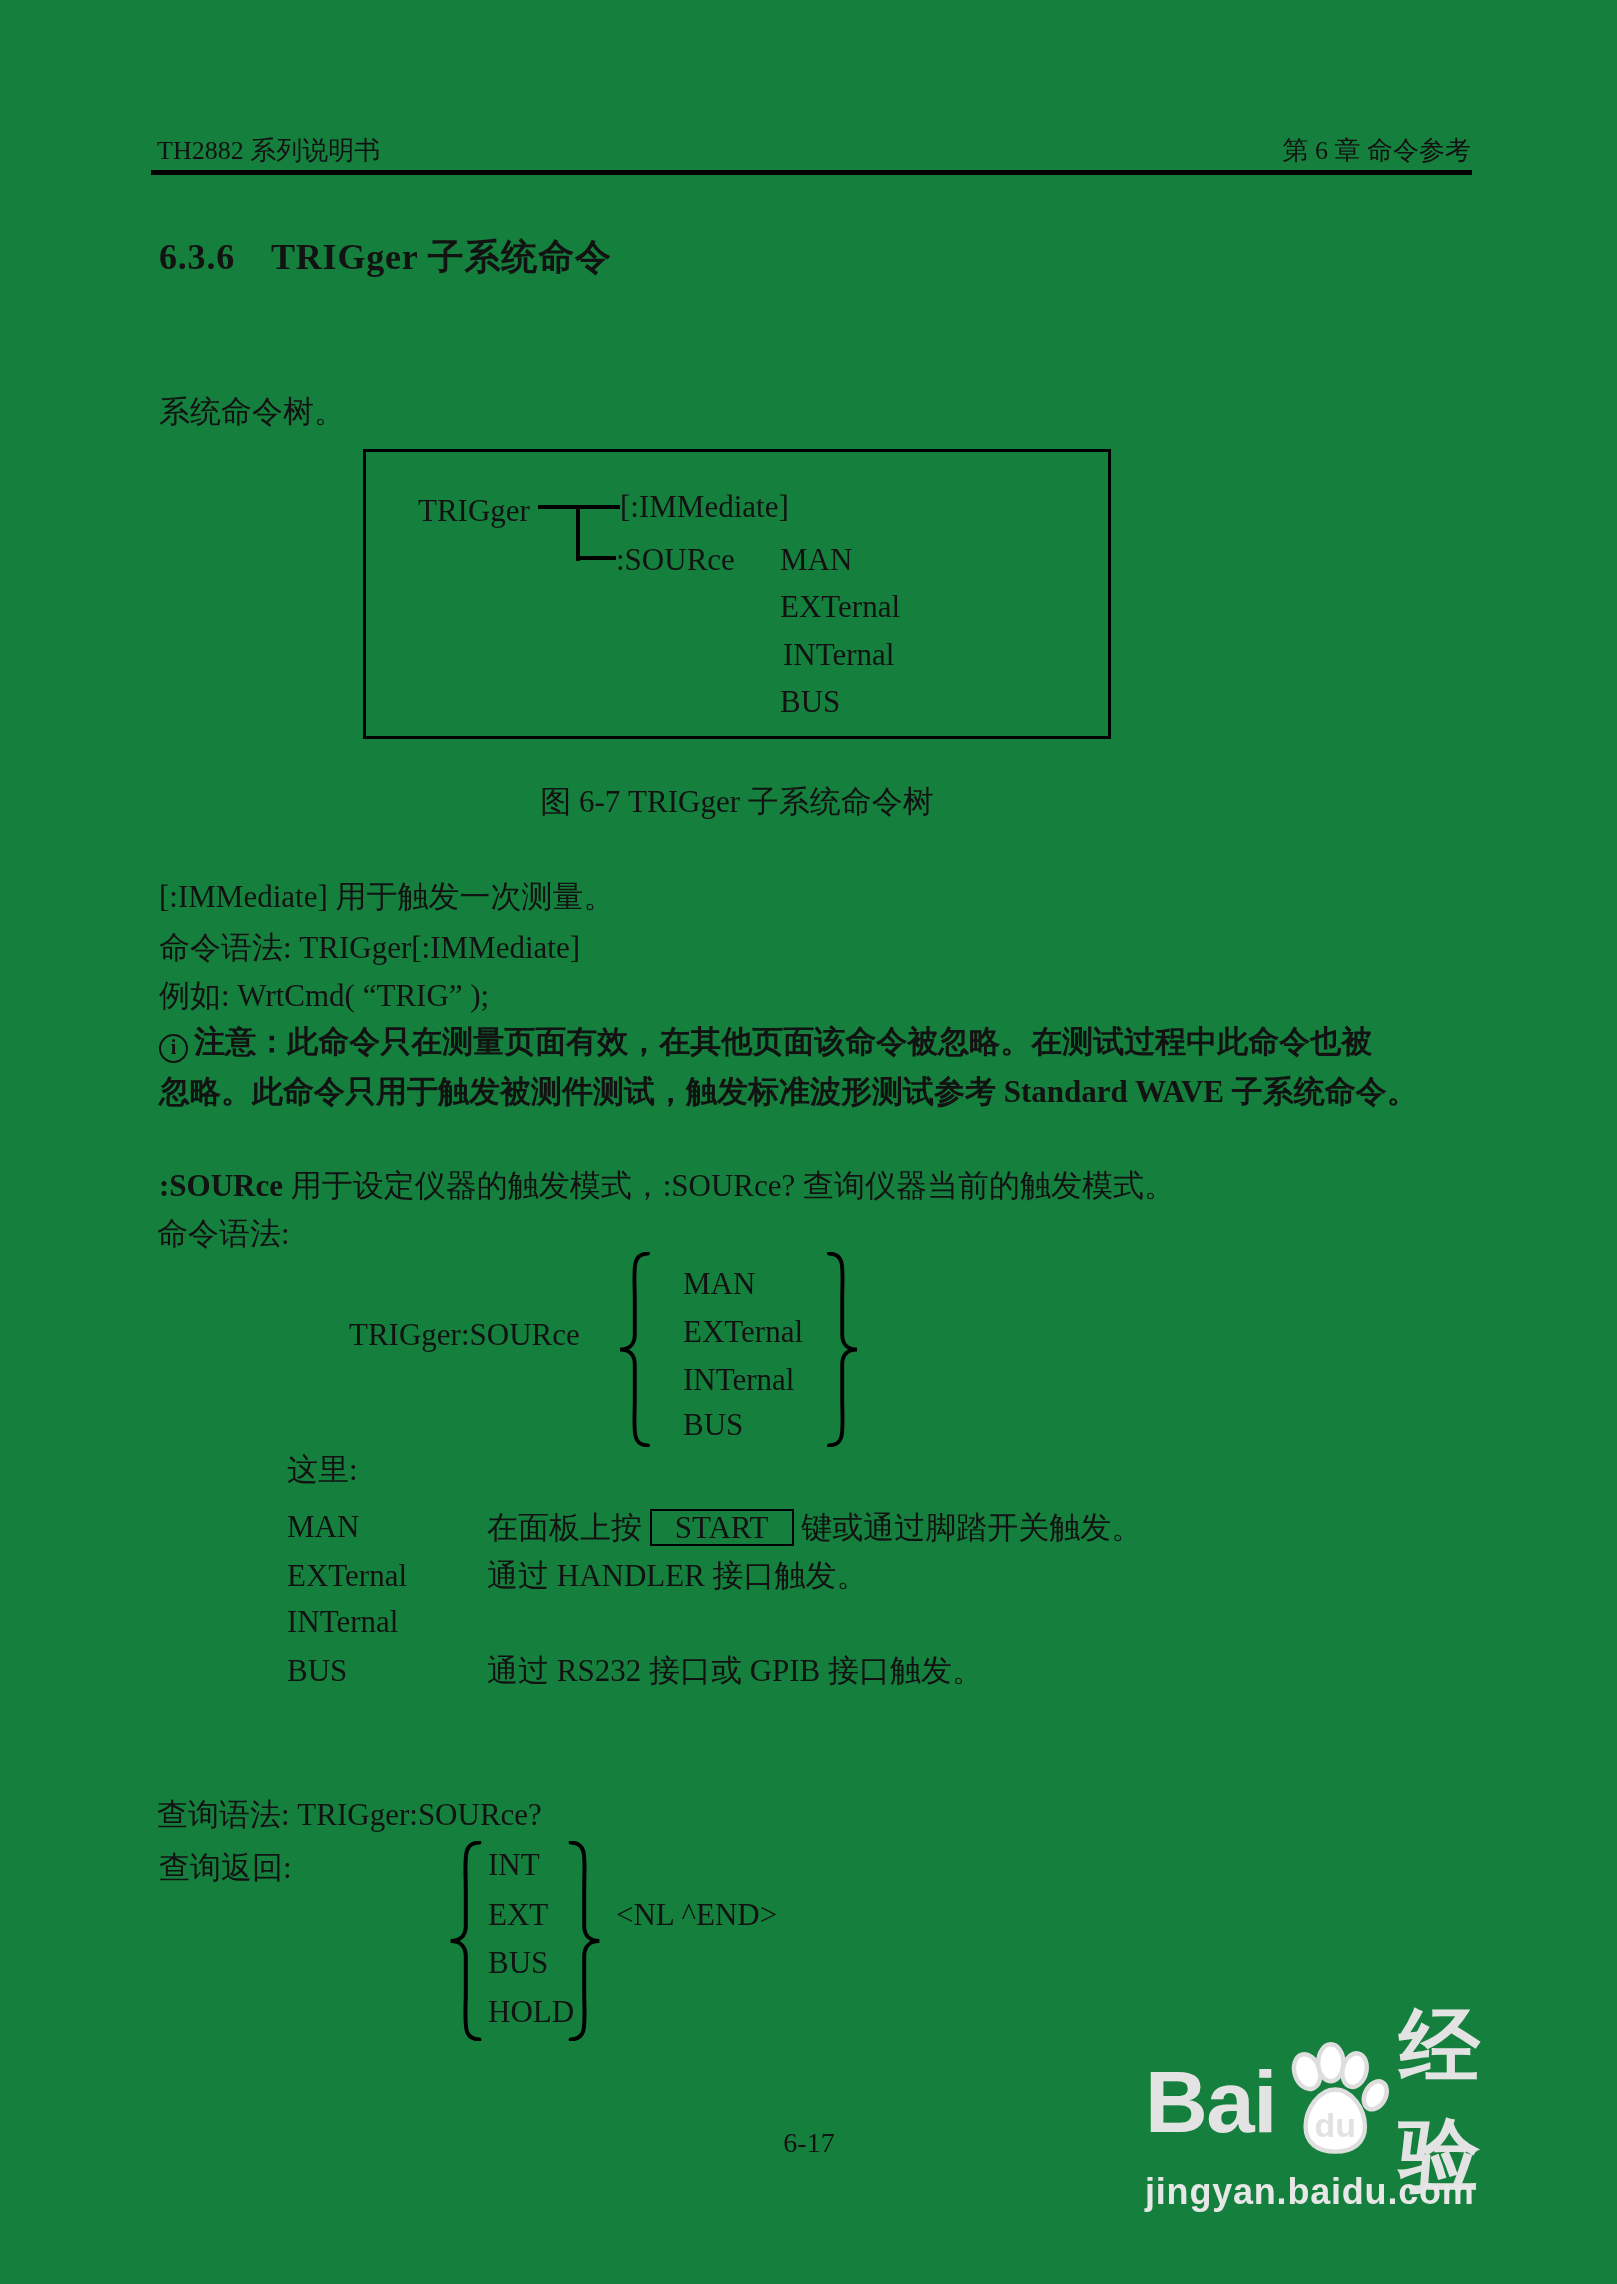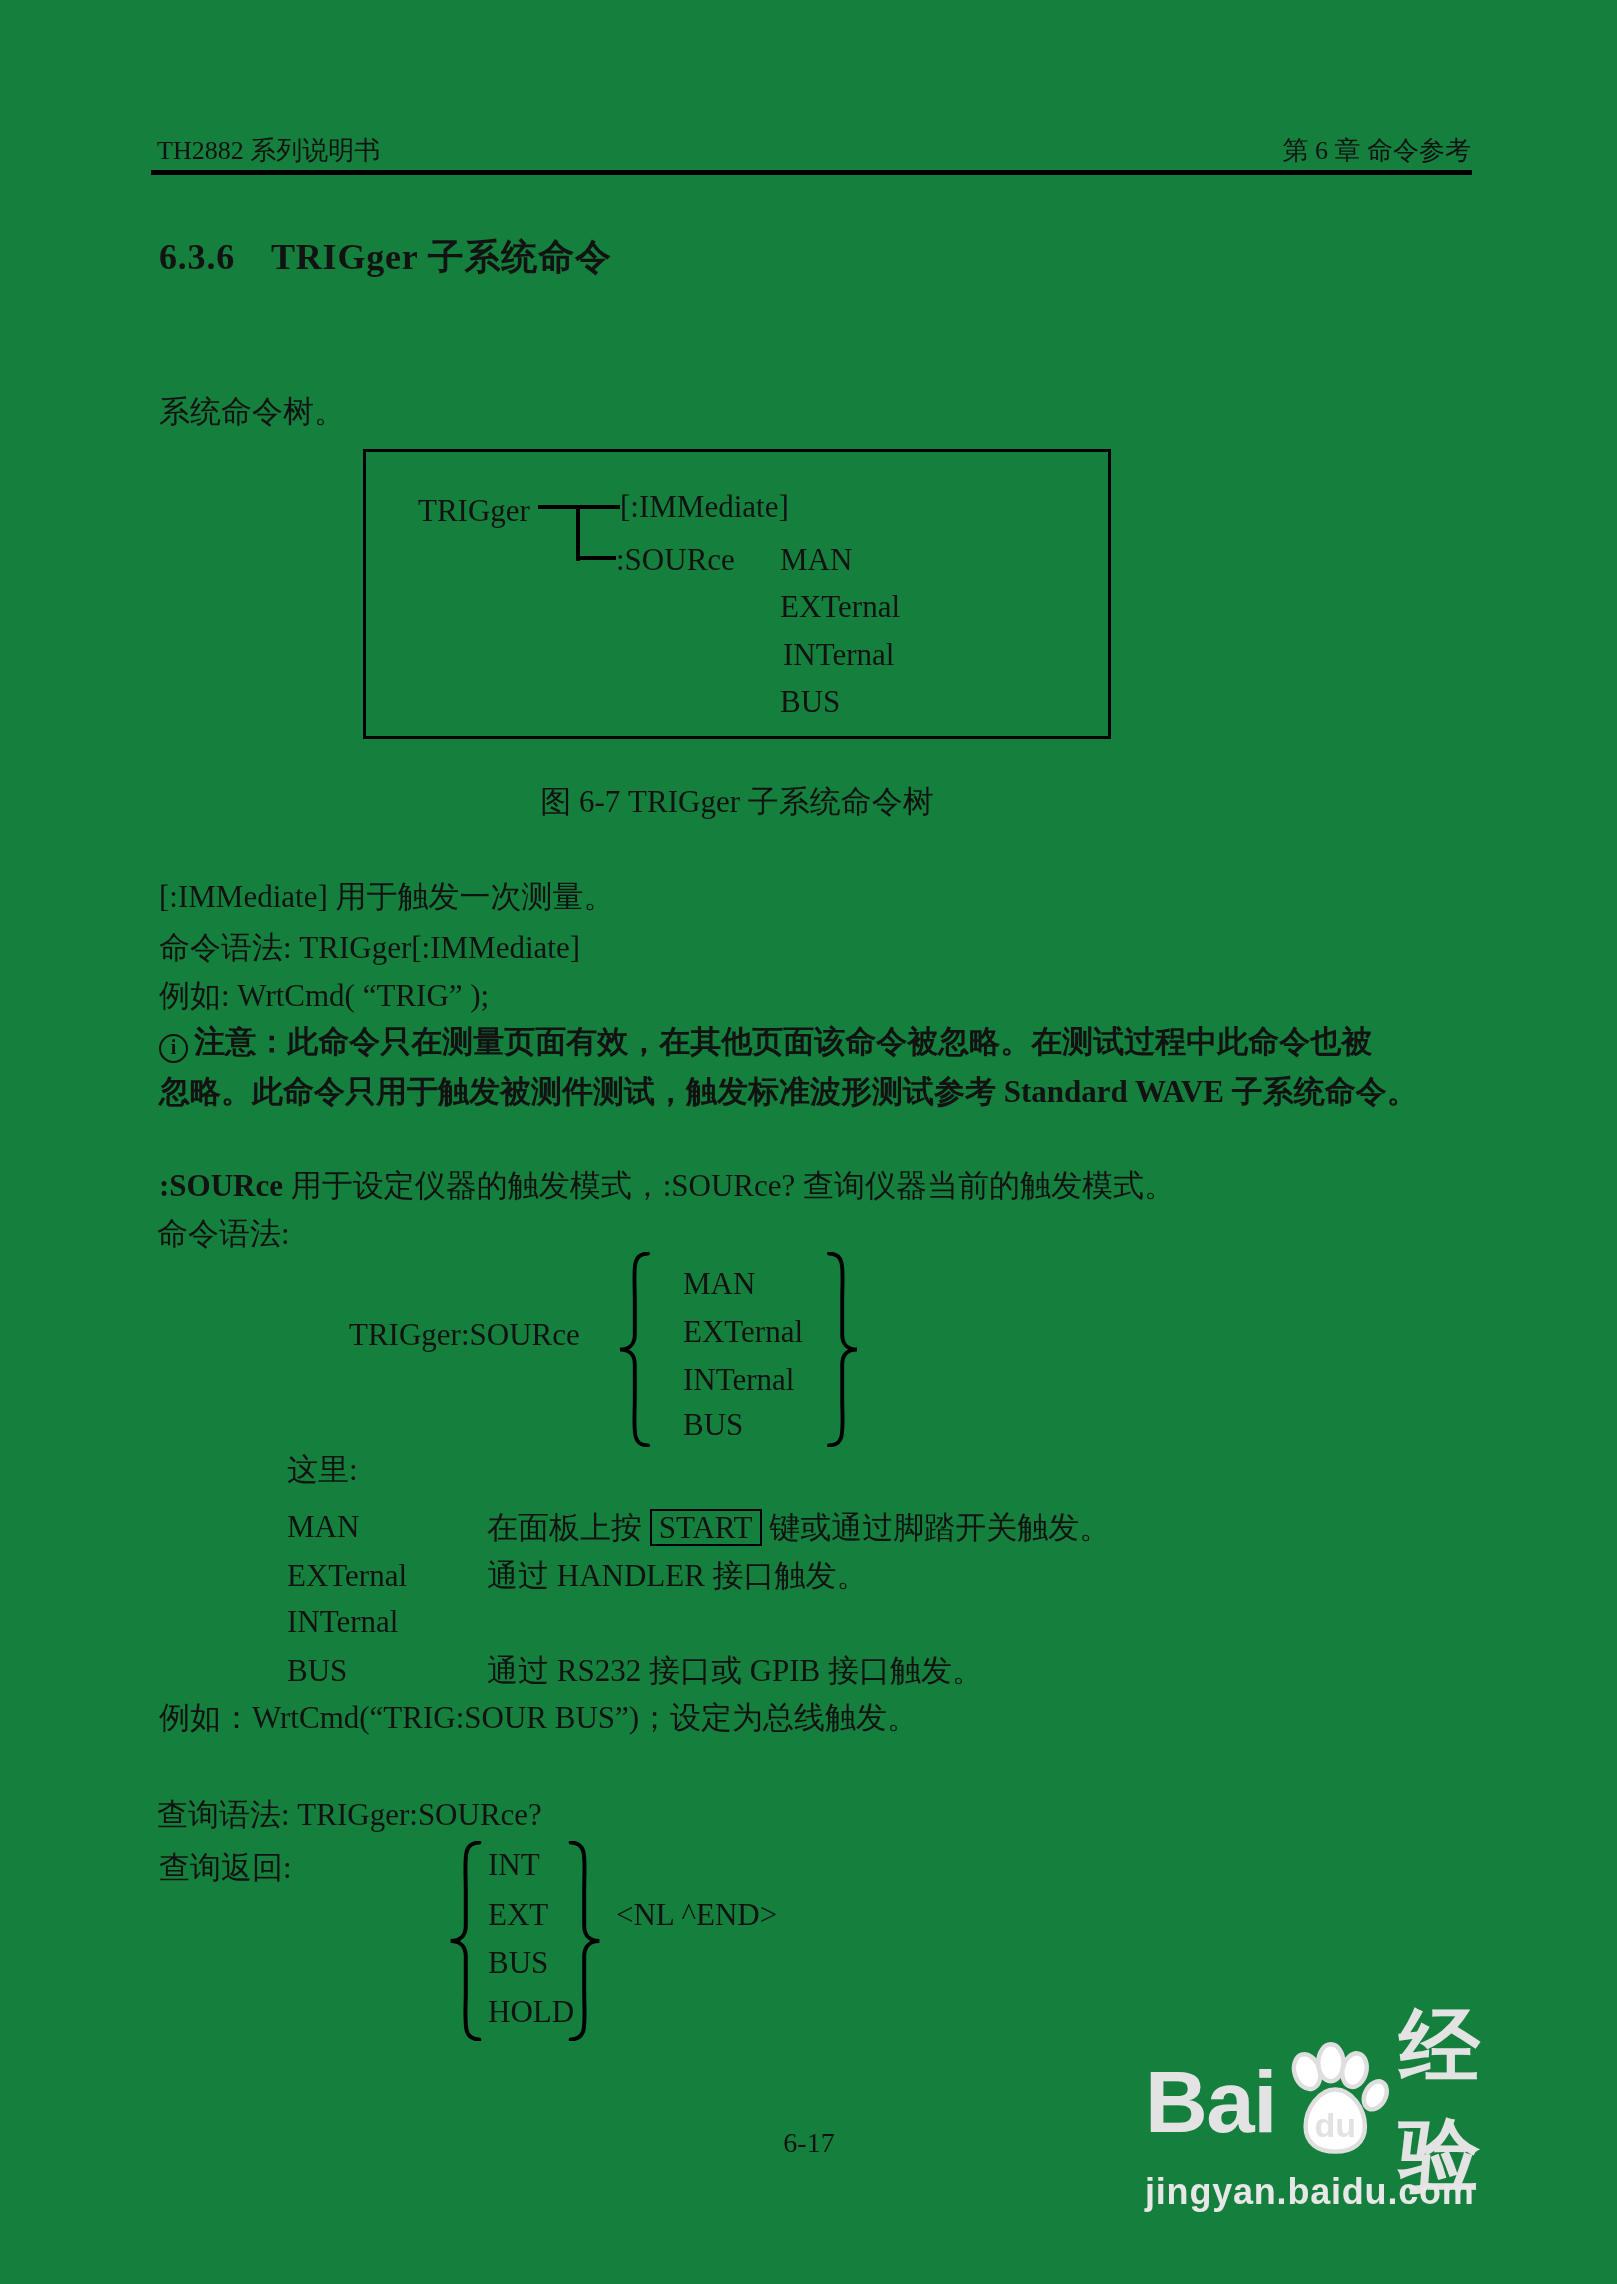--- a/index.html
+++ b/index.html
@@ -7,21 +7,21 @@
         font-family:"Liberation Serif","DejaVu Serif",serif;color:#121212;}
   .t{position:absolute;white-space:nowrap;font-size:31px;line-height:1.15;}
   .b{font-weight:bold;}
   .hdr{font-size:26px;}
   .rule{position:absolute;background:#000;}
   .heading{font-size:36px;font-weight:bold;letter-spacing:0.8px;}
   .heading .gap{display:inline-block;width:36px;}
   .treebox{position:absolute;left:363px;top:449px;width:748px;height:290px;border:3.1px solid #000;box-sizing:border-box;}
   .tline{position:absolute;background:#000;}
   .caption{position:absolute;left:363px;top:781px;width:748px;text-align:center;font-size:31px;}
-  .kbd{display:inline-block;border:2.3px solid #000;padding:0 7px;margin:0 7.7px;line-height:1.08;text-align:right;}
+  .kbd{display:inline-block;border:2.3px solid #000;padding:0 23px;margin:0 7.7px;line-height:1.08;text-align:right;}
   .noteicon{display:inline-block;width:25px;height:25px;border:2.3px solid #111;border-radius:50%;
             font-size:20px;font-weight:bold;line-height:23px;text-align:center;vertical-align:-2.3px;margin-right:6.2px;}
   .bracesvg{position:absolute;}
   .wm{position:absolute;left:1145px;top:2036px;width:403px;color:#e3e3e3;
       font-family:"Liberation Sans","DejaVu Sans",sans-serif;font-weight:bold;}
   .wm-row{display:flex;align-items:center;height:132px;}
   .wm-bai{font-size:87px;letter-spacing:-1.5px;}
   .wm-cn{font-size:81px;margin-left:4.6px;letter-spacing:-3.1px;}
   .wm-url{font-size:36px;letter-spacing:0.8px;margin-top:3.1px;color:#e7e7e7;}
   .pagenum{position:absolute;left:809px;top:2127px;transform:translateX(-50%);font-size:28px;}
@@ -81,21 +81,20 @@
   <div class="t" style="left:487px;top:1509px;"><span>在面板上按</span><span class="kbd">START</span><span>键或通过脚踏开关触发。</span></div>
 
   <div class="t" style="left:287px;top:1558px;">EXTernal</div>
   <div class="t" style="left:487px;top:1558px;"><span>通过 HANDLER 接口触发。</span><span></span></div>
 
   <div class="t" style="left:287px;top:1604px;">INTernal</div>
 
   <div class="t" style="left:287px;top:1653px;">BUS</div>
   <div class="t" style="left:487px;top:1653px;"><span>通过 RS232 接口或 GPIB 接口触发。</span><span></span></div>
 
-  <div class="t" style="left:159px;top:1700px;">例如：WrtCmd(“TRIG:SOUR BUS”)；设定为总线触发。</div>
 
   <div class="t" style="left:157px;top:1797px;">查询语法: TRIGger:SOURce?</div>
   <div class="t" style="left:159px;top:1850px;">查询返回:</div>
 
   <svg class="bracesvg" style="left:448px;top:1841px;" width="34" height="200" viewBox="0 0 40 250">
     <path d="M 38,2 C 16,2 21,22 21,64 L 21,106 C 21,120 12,125 2,125 C 12,125 21,130 21,144 L 21,186 C 21,228 16,248 38,248" fill="none" stroke="#000" stroke-width="5" stroke-linecap="round"></path>
   </svg>
   <div class="t" style="left:488px;top:1847px;">INT</div>
   <div class="t" style="left:488px;top:1897px;">EXT</div>
   <div class="t" style="left:488px;top:1945px;">BUS</div>

